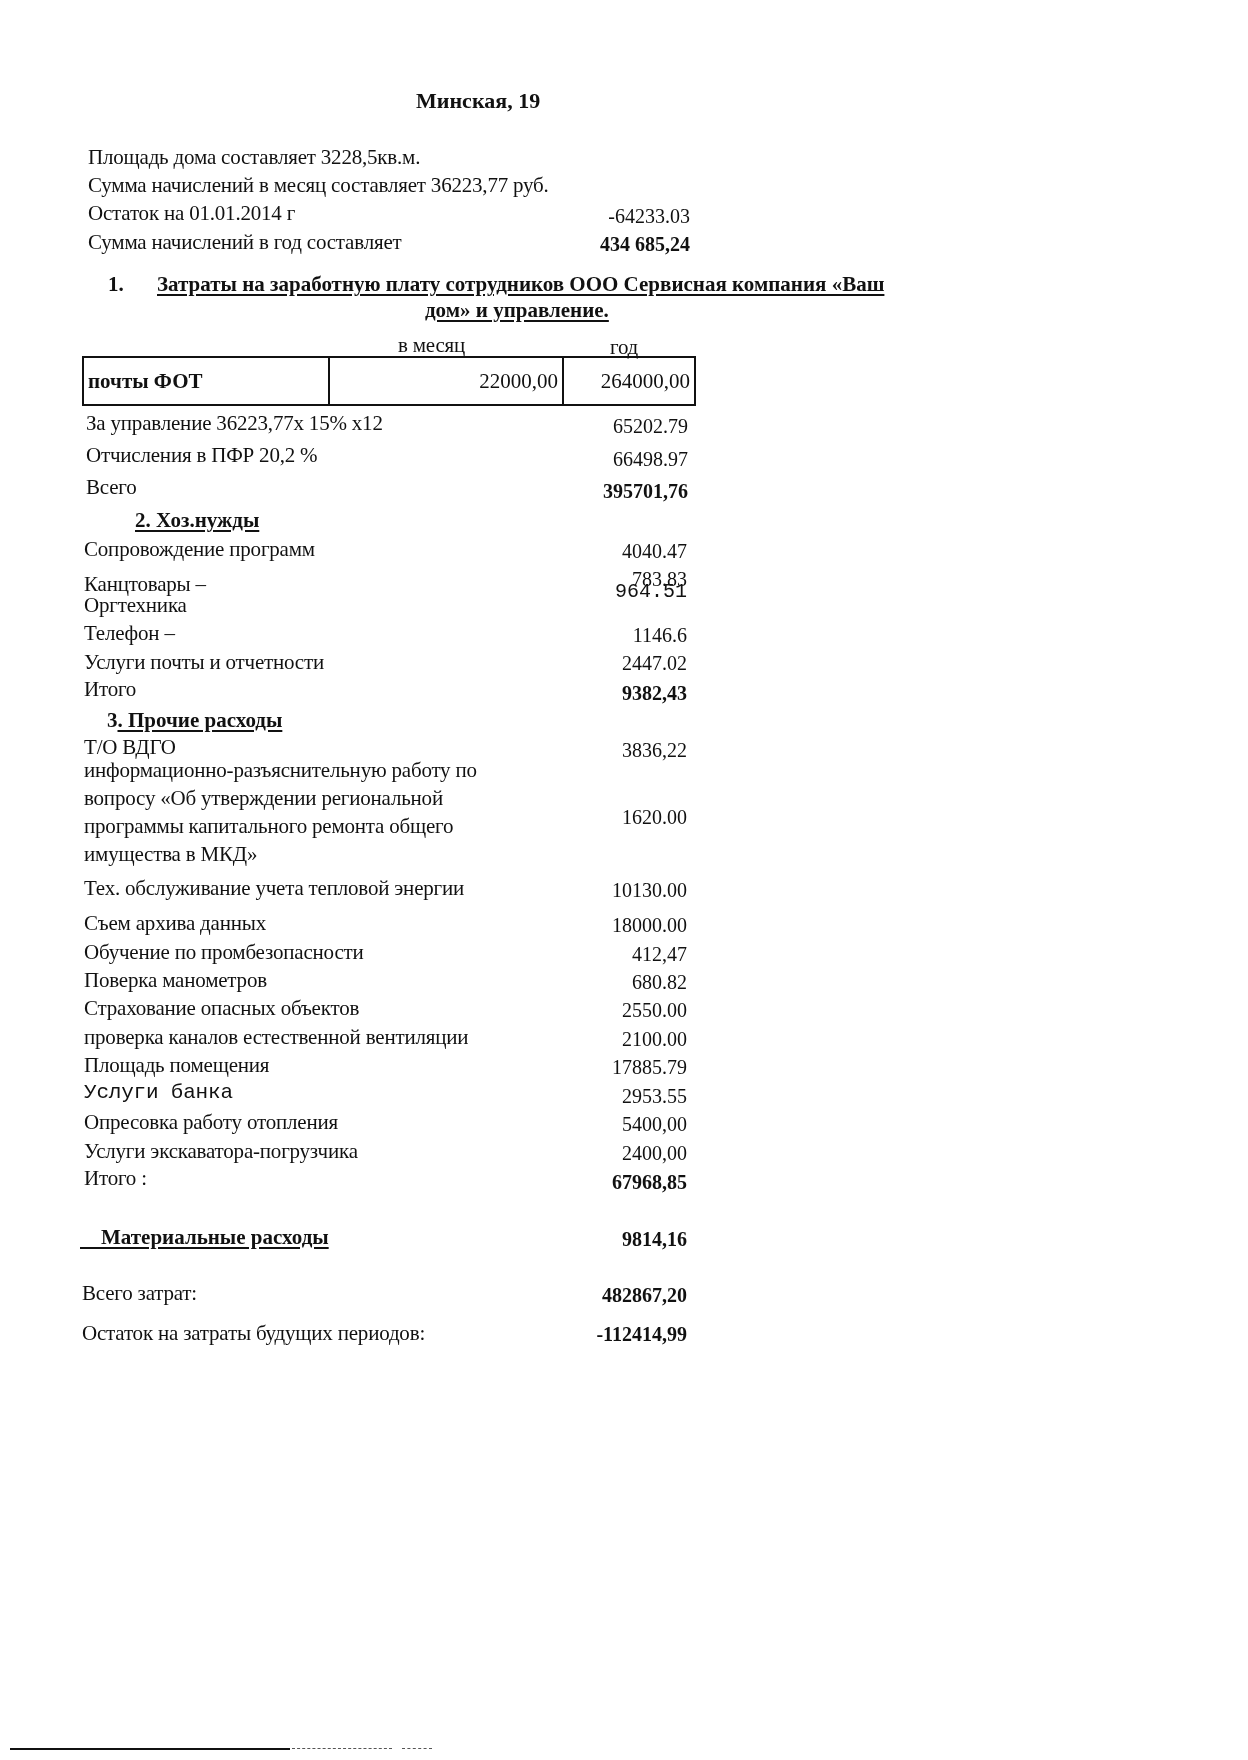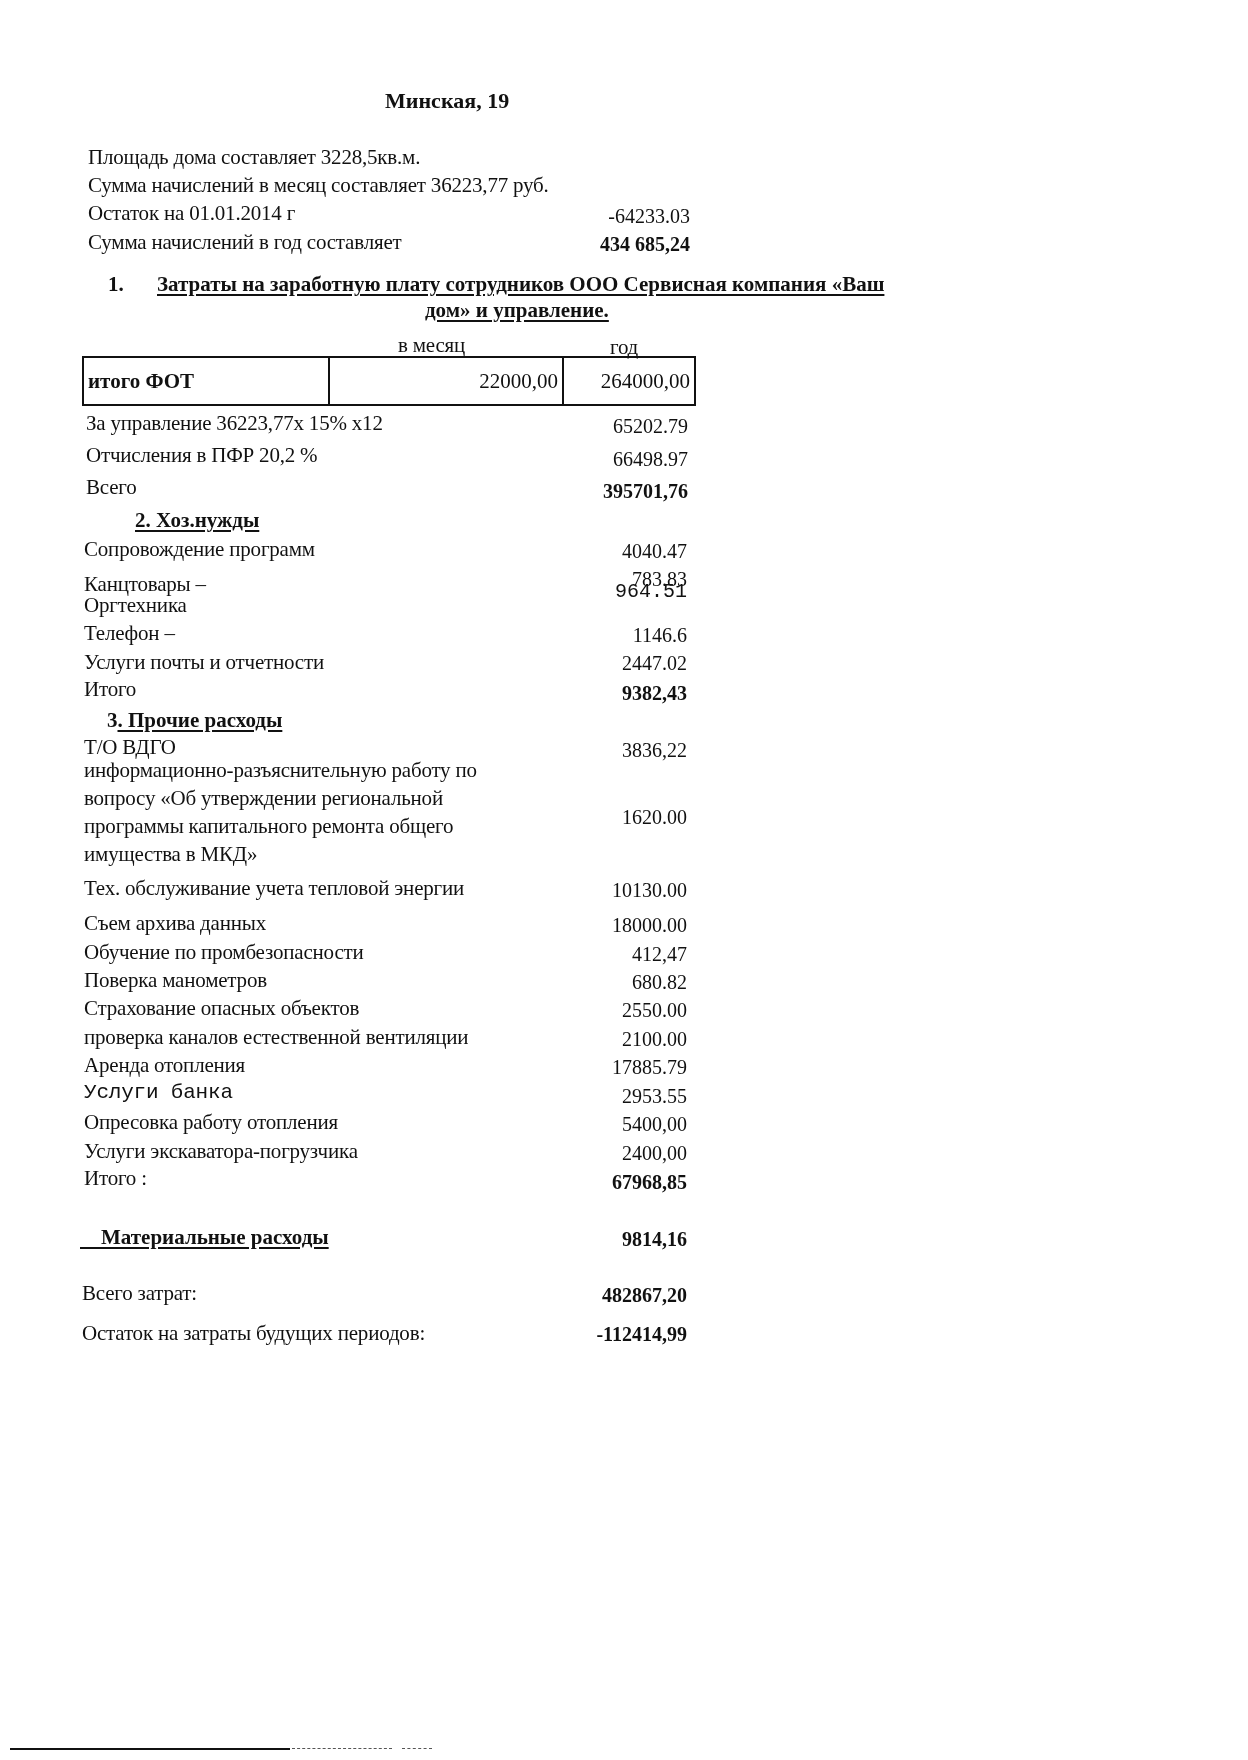--- a/index.html
+++ b/index.html
@@ -3,21 +3,21 @@
   <meta charset="utf-8">
   <style>
     html, body { margin:0; padding:0; background:#ffffff; }
     body { width:1248px; height:1760px; position:relative; overflow:hidden;
            font-family:"Liberation Serif", "DejaVu Serif", serif; color:#111; }
     .abs { position:absolute; white-space:nowrap; }
     .txt { font-size:21px; line-height:24px; letter-spacing:-0.2px; }
     .num { font-size:20px; line-height:24px; text-align:right; width:200px; }
     .b { font-weight:bold; }
     .u { text-decoration:underline; text-underline-offset:3px; }
-    .title { font-size:22px; font-weight:bold; }
+    .title { font-size:22px; font-weight:bold;margin-left:31px; }
     .h1 { font-size:21px; font-weight:bold; }
     table.fot { position:absolute; left:82px; top:356px; border-collapse:collapse; }
     table.fot td { border:2px solid #111; height:46px; padding:0 4px; font-size:21px; }
     .bottom-line { position:absolute; left:10px; top:1748px; width:280px; height:2px; background:#111; }
     .bottom-dots { position:absolute; top:1748px; height:1px; border-top:1px dashed #555; }
   </style>
 </head>
 <body>
 
 <div class="abs title" style="left:385px; top:88px;">Минская, 19</div>
@@ -31,21 +31,21 @@
 
 <div class="abs h1" style="left:108px; top:272px;">1.</div>
 <div class="abs h1 u" style="left:157px; top:272px;">Затраты на заработную плату сотрудников ООО Сервисная компания «Ваш</div>
 <div class="abs h1 u" style="left:425px; top:298px;">дом» и управление.</div>
 
 <div class="abs txt" style="left:398px; top:333px;">в месяц</div>
 <div class="abs txt" style="left:610px; top:335px;">год</div>
 <table class="fot">
   <tbody>
       <tr>
-    <td style="width:236px; font-weight:bold; text-align:left;">итого ФОТ</td>
+    <td style="width:236px; font-weight:bold; text-align:left;">почты ФОТ</td>
     <td style="width:224px; text-align:right;">22000,00</td>
     <td style="width:122px; text-align:right;">264000,00</td>
   </tr>
 </tbody>
   </table>
 
 <div class="abs txt" style="left:86px; top:411px;">За управление 36223,77х 15% х12</div>
 <div class="abs num" style="left:488px; top:414px;">65202.79</div>
 <div class="abs txt" style="left:86px; top:443px;">Отчисления в ПФР 20,2 %</div>
 <div class="abs num" style="left:488px; top:447px;">66498.97</div>
@@ -79,21 +79,21 @@
 <div class="abs txt" style="left:84px; top:911px;">Съем архива данных</div>
 <div class="abs num" style="left:487px; top:913px;">18000.00</div>
 <div class="abs txt" style="left:84px; top:940px;">Обучение по промбезопасности</div>
 <div class="abs num" style="left:487px; top:942px;">412,47</div>
 <div class="abs txt" style="left:84px; top:968px;">Поверка манометров</div>
 <div class="abs num" style="left:487px; top:970px;">680.82</div>
 <div class="abs txt" style="left:84px; top:996px;">Страхование опасных объектов</div>
 <div class="abs num" style="left:487px; top:998px;">2550.00</div>
 <div class="abs txt" style="left:84px; top:1025px;">проверка каналов естественной вентиляции</div>
 <div class="abs num" style="left:487px; top:1027px;">2100.00</div>
-<div class="abs txt" style="left:84px; top:1053px;">Аренда отопления</div>
+<div class="abs txt" style="left:84px; top:1053px;">Площадь помещения</div>
 <div class="abs num" style="left:487px; top:1055px;">17885.79</div>
 <div class="abs txt" style="left:84px; top:1081px;font-family:Liberation Mono, monospace;">Услуги банка</div>
 <div class="abs num" style="left:487px; top:1084px;">2953.55</div>
 <div class="abs txt" style="left:84px; top:1110px;">Опресовка работу отопления</div>
 <div class="abs num" style="left:487px; top:1112px;">5400,00</div>
 <div class="abs txt" style="left:84px; top:1139px;">Услуги экскаватора-погрузчика</div>
 <div class="abs num" style="left:487px; top:1141px;">2400,00</div>
 <div class="abs txt" style="left:84px; top:1166px;">Итого :</div>
 <div class="abs num b" style="left:487px; top:1170px;">67968,85</div>
 

